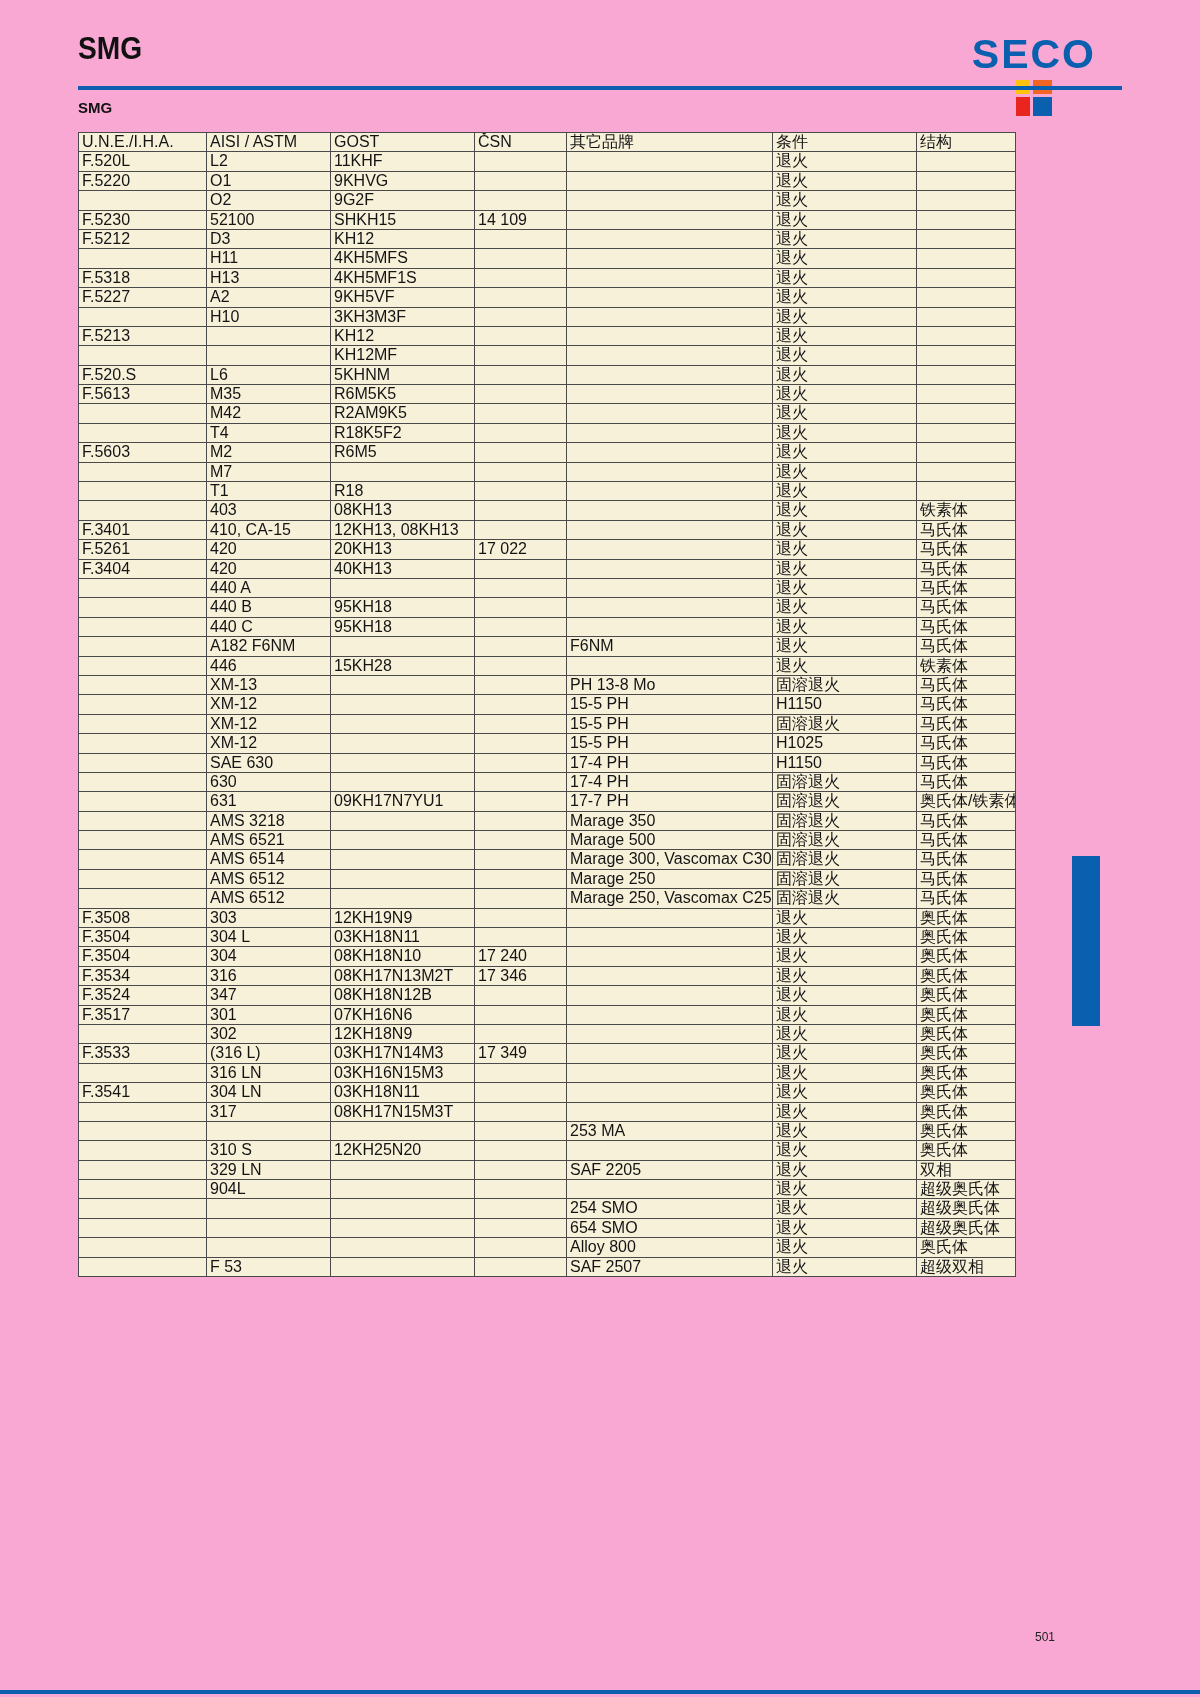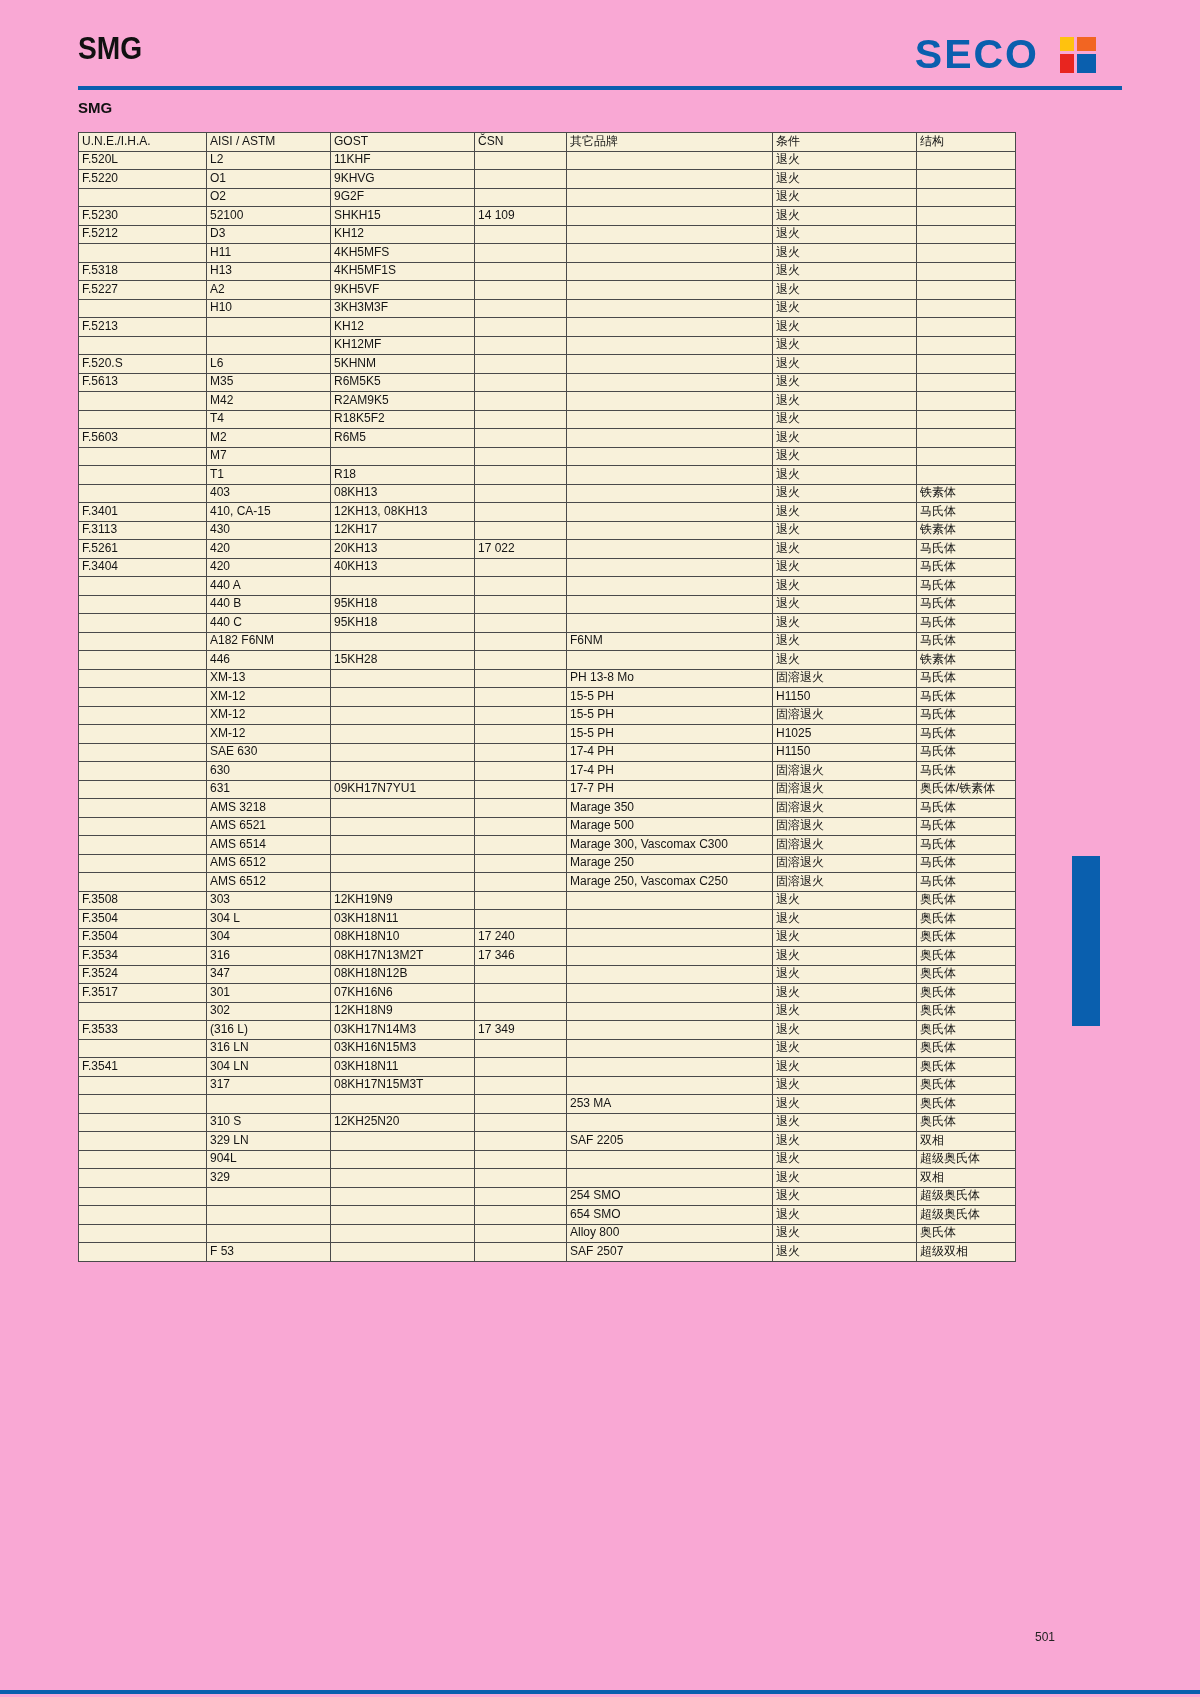--- a/index.html
+++ b/index.html
@@ -25,21 +25,21 @@
 
   .page-title{
     position:absolute;left:78px;top:30px;
     font-size:32px;font-weight:bold;color:#111;
     transform:scaleX(0.88);transform-origin:left center;
     letter-spacing:0px;margin:0;
   }
 
   .logo{
     position:absolute;top:34px;right:104px;
-    display:flex;align-items:center;gap:21px;
+    display:flex;align-items:center;gap:5px;flex-direction:column;
   }
   .logo-text{
     color:var(--brand-blue);
     font-size:41px;font-weight:800;letter-spacing:2px;
     line-height:1;
   }
   .logo-mark{
     width:36px;height:36px;
     display:grid;
     grid-template-columns:14px 19px;
@@ -58,21 +58,21 @@
   }
 
   .section-title{
     position:absolute;left:78px;top:99px;margin:0;
     font-size:15px;font-weight:bold;color:#111;
   }
 
   table.xref{
     position:absolute;left:78px;top:132px;width:937px;
     border-collapse:collapse;table-layout:fixed;
-    font-size:12px;color:var(--text);padding-left:12px;
+    font-size:16px;color:var(--text);padding-left:12px;
   }
   table.xref th, table.xref td{
     border:1px solid var(--grid-line);
     background:var(--table-bg);
     height:18.5px;
     padding:0 3px;
     text-align:left;
     font-weight:normal;
     white-space:nowrap;
     overflow:hidden;
@@ -311,29 +311,20 @@
         <tr>
           <td>F.3401</td>
           <td>410, CA-15</td>
           <td>12KH13, 08KH13</td>
           <td></td>
           <td></td>
           <td>退火</td>
           <td>马氏体</td>
         </tr>
         <tr>
-          <td>F.3113</td>
-          <td>430</td>
-          <td>12KH17</td>
-          <td></td>
-          <td></td>
-          <td>退火</td>
-          <td>铁素体</td>
-        </tr>
-        <tr>
           <td>F.5261</td>
           <td>420</td>
           <td>20KH13</td>
           <td>17 022</td>
           <td></td>
           <td>退火</td>
           <td>马氏体</td>
         </tr>
         <tr>
           <td>F.3404</td>
@@ -627,29 +618,20 @@
           <td></td>
           <td>904L</td>
           <td></td>
           <td></td>
           <td></td>
           <td>退火</td>
           <td>超级奥氏体</td>
         </tr>
         <tr>
           <td></td>
-          <td>329</td>
-          <td></td>
-          <td></td>
-          <td></td>
-          <td>退火</td>
-          <td>双相</td>
-        </tr>
-        <tr>
-          <td></td>
           <td></td>
           <td></td>
           <td></td>
           <td>254 SMO</td>
           <td>退火</td>
           <td>超级奥氏体</td>
         </tr>
         <tr>
           <td></td>
           <td></td>

